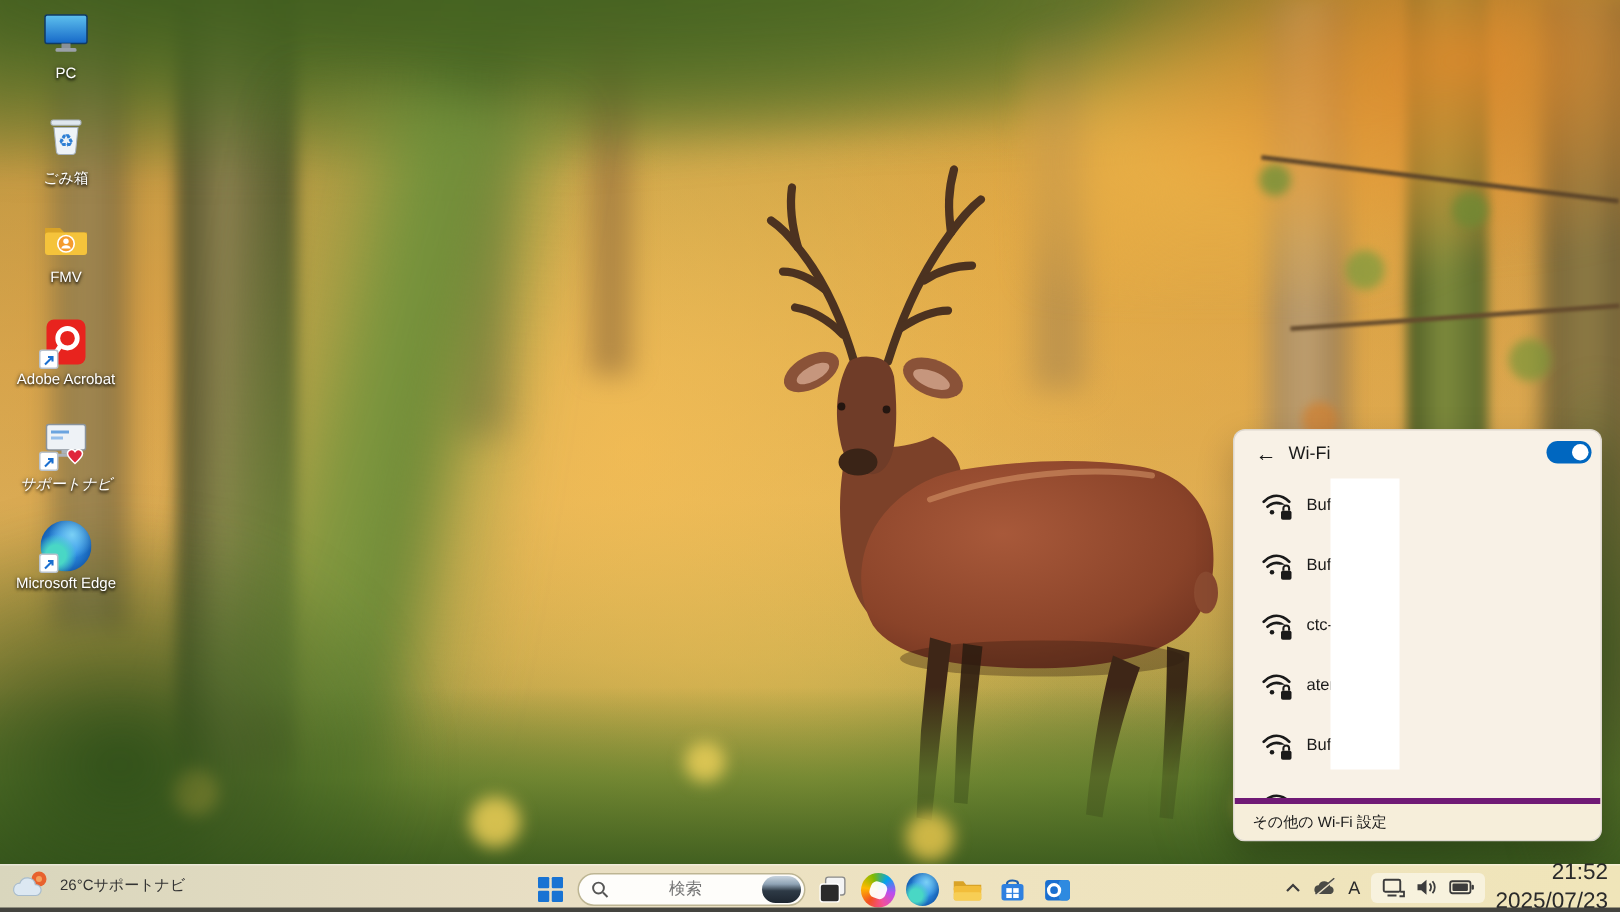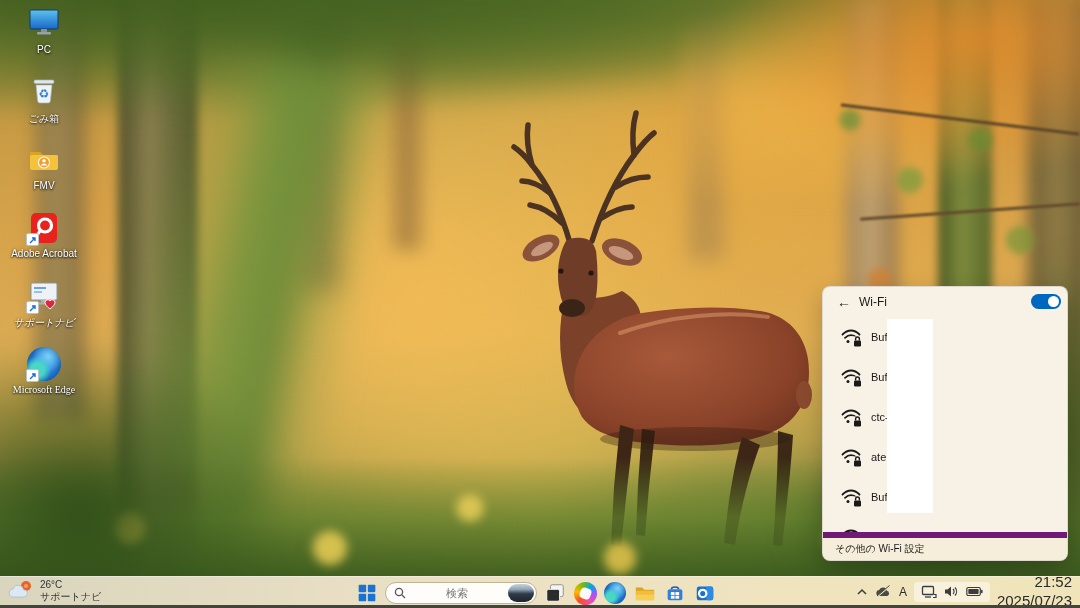--- a/index.html
+++ b/index.html
@@ -90,29 +90,29 @@
     box-shadow:0 10px 24px rgba(0,0,0,.22);font-size:11px;color:#1a1a1a;}
   .wifi-header{position:absolute;left:0;top:0;right:0;height:30px;display:flex;align-items:center;}
   .wifi-back{margin-left:14px;font-size:14px;cursor:default;}
   .wifi-title{margin-left:8px;font-size:12px;}
   .wifi-toggle{position:absolute;right:6px;top:7px;width:30px;height:15px;border-radius:8px;background:#0067c0;}
   .wifi-toggle .knob{position:absolute;right:2px;top:2px;width:11px;height:11px;border-radius:50%;background:#fff;}
   .wifi-list{position:absolute;left:0;top:30px;right:0;height:217px;overflow:hidden;}
   .wifi-row{height:40px;display:flex;align-items:center;padding-left:16px;}
   .wifi-row .nm{margin-left:8px;}
   .redaction{position:absolute;left:64px;top:32px;width:46px;height:194px;background:#ffffff;z-index:5;}
-  .wifi-footer{position:absolute;left:0;right:0;bottom:0;height:28px;background:#f6eeda;border-top:6px solid #701a75;
+  .wifi-footer{position:absolute;left:0;right:0;bottom:0;height:28px;background:#f6eeda;border-top:4px solid #701a75;
     border-radius:0 0 8px 8px;display:flex;align-items:center;padding-left:12px;font-size:10px;box-sizing:border-box;}
   
   .taskbar{position:absolute;left:0;bottom:0;width:100%;height:32px;z-index:30;box-sizing:border-box;
     background:linear-gradient(90deg,#d9d6bd,#e9dfc4 35%,#eee3c0 60%,#f0e5b9);
     border-top:1px solid rgba(255,255,255,.4);}
   .tb-bottom-line{position:absolute;left:0;bottom:0;width:100%;height:3px;background:#44443f;}
   .weather{position:absolute;left:8px;top:2px;display:flex;align-items:center;gap:4px;cursor:default;}
-  .weather .wtxt{display:flex;flex-direction:column;line-height:1.18;font-size:10px;color:#333;}
+  .weather .wtxt{display:flex;flex-direction:row;line-height:1.18;font-size:10px;color:#333;}
   .tb-center{position:absolute;left:355px;top:4px;display:flex;align-items:center;gap:6px;height:24px;}
   .tb-btn{width:24px;height:24px;display:flex;align-items:center;justify-content:center;border-radius:4px;}
   .search-pill{width:152px;height:22px;border-radius:11px;background:rgba(255,255,255,.92);border:1px solid #bdb593;
     display:flex;align-items:center;padding:0 2px 0 8px;box-sizing:border-box;gap:5px;}
   .search-pill input{border:none;outline:none;background:transparent;flex:1;font-size:11px;color:#3a3a3a;min-width:0;
     font-family:"Liberation Sans","DejaVu Sans",sans-serif;text-align:center;}
   .search-thumb{width:26px;height:18px;border-radius:9px;flex:none;
     background:linear-gradient(180deg,#c8d4de 0%,#8fa3b5 30%,#2e3a46 55%,#1d2630 100%);}
   .tray{position:absolute;right:8px;top:0;height:29px;display:flex;align-items:center;gap:7px;}
   .quick-group{display:flex;align-items:center;gap:7px;background:rgba(255,255,255,.5);border-radius:4px;padding:3px 7px;}
@@ -262,21 +262,21 @@
       </svg>
       <div class="shortcut-badge">
         <svg width="8" height="8" viewBox="0 0 8 8">
             <path d="M1,7 L6,2 M3,2 h3 v3" stroke="#1a6fd0" stroke-width="1.4" fill="none"></path>
           </svg>
       </div>
     </div>
     <div class="lbl">サポートナビ</div>
   </div>
 
-  <div class="dicon" style="top:345px;font-family:Liberation Serif, serif;">
+  <div class="dicon" style="top:345px;">
     <div class="art">
       <div class="edge-ball" style="width:34px;height:34px;"></div>
       <div class="shortcut-badge">
         <svg width="8" height="8" viewBox="0 0 8 8">
             <path d="M1,7 L6,2 M3,2 h3 v3" stroke="#1a6fd0" stroke-width="1.4" fill="none"></path>
           </svg>
       </div>
     </div>
     <div class="lbl">Microsoft Edge</div>
   </div>

